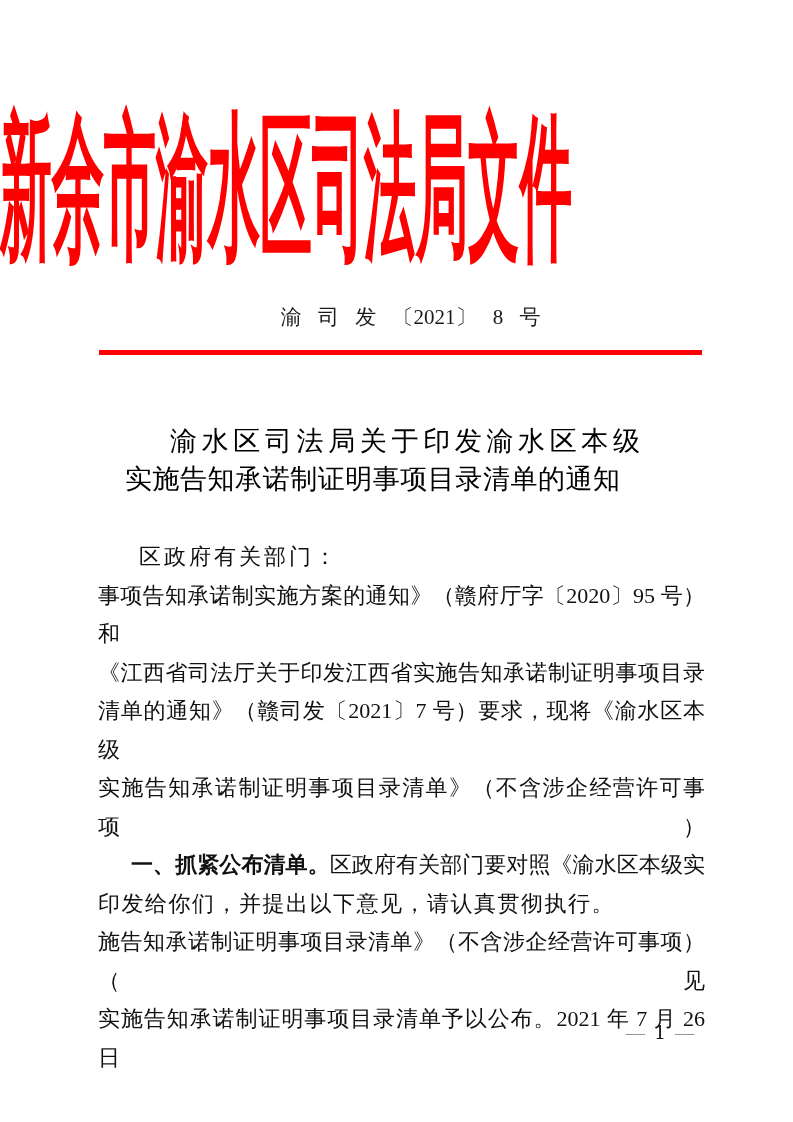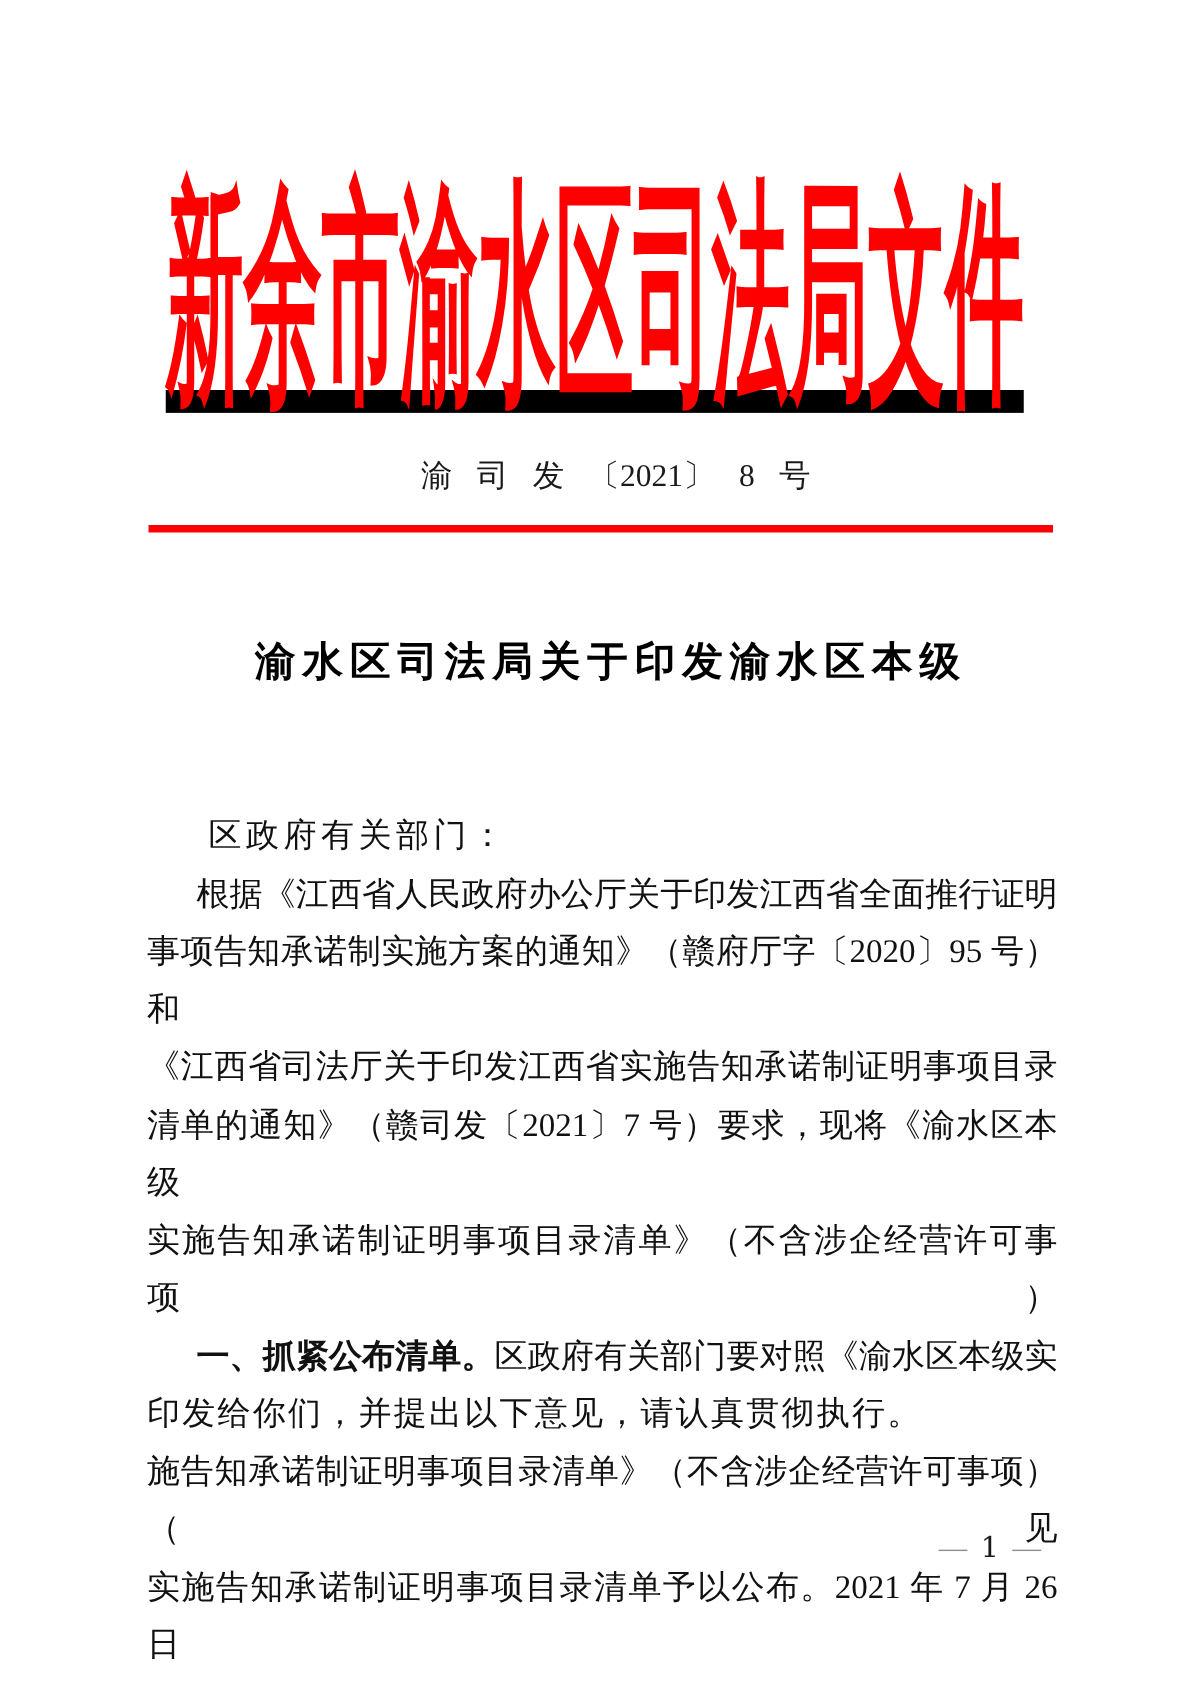--- a/index.html
+++ b/index.html
@@ -14,28 +14,26 @@
     margin: 0 auto;
     background: #ffffff;
     color: #000000;
     font-family: "Liberation Serif", "DejaVu Serif", serif;
     overflow: hidden;
   }
 
   
   .banner {
     position: absolute;
-    top: 110px;
+    top: 98px;
     left: 0;
     width: 100%;
     height: 178px;
     display: flex;
     align-items: center;
-    justify-content: center;
-    text-decoration: underline;
   }
   .banner-text {
     display: inline-block;
     font-family: "DejaVu Serif", "Liberation Serif", serif;
     font-weight: 700;
     font-size: 52px;
     line-height: 52px;
     letter-spacing: 0px;
     color: var(--banner-red, #ff0000);
     transform: scaleY(3.05);
@@ -63,21 +61,21 @@
     top: 350px;
     width: 603px;
     height: 5px;
     background: var(--divider-red, #ff0000);
   }
 
   
   .title-line {
     position: absolute;
     font-family: "Liberation Sans", "DejaVu Sans", sans-serif;
-    font-weight: 700;
+    font-weight: 400;
     font-size: 27px;
     line-height: 34px;
     text-align: justify;
     text-align-last: justify;
     color: #000000;
   }
   .title-line-1 { top: 424px; left: 170px; width: 470px; }
   .title-line-2 { top: 462px; left: 125px; width: 495px; }
 
   
@@ -128,25 +126,25 @@
 
   <div class="banner">
     <span class="banner-text">新余市渝水区司法局文件</span>
   </div>
 
   <div class="doc-number">渝 司 发 〔2021〕 8 号</div>
 
   <div class="divider"></div>
 
   <div class="title-line title-line-1">渝水区司法局关于印发渝水区本级</div>
+  <div class="title-line title-line-2">实施告知承诺制证明事项目录清单的通知</div>
 
   <div class="body-block">
     <div class="bline salutation">区政府有关部门：</div>
 
-    <div class="bline j indent">根据《江西省人民政府办公厅关于印发江西省全面推行证明</div>
     <div class="bline j">事项告知承诺制实施方案的通知》（赣府厅字〔2020〕95 号）和</div>
     <div class="bline j">《江西省司法厅关于印发江西省实施告知承诺制证明事项目录</div>
     <div class="bline j">清单的通知》（赣司发〔2021〕7 号）要求，现将《渝水区本级</div>
     <div class="bline j">实施告知承诺制证明事项目录清单》（不含涉企经营许可事项）</div>
     <div class="bline j indent">
       <span class="lead">一、抓紧公布清单。</span><span>区政府有关部门要对照《渝水区本级实</span>
     </div>
 
     <div class="bline short">印发给你们，并提出以下意见，请认真贯彻执行。</div>
     <div class="bline j">施告知承诺制证明事项目录清单》（不含涉企经营许可事项）（见</div>

